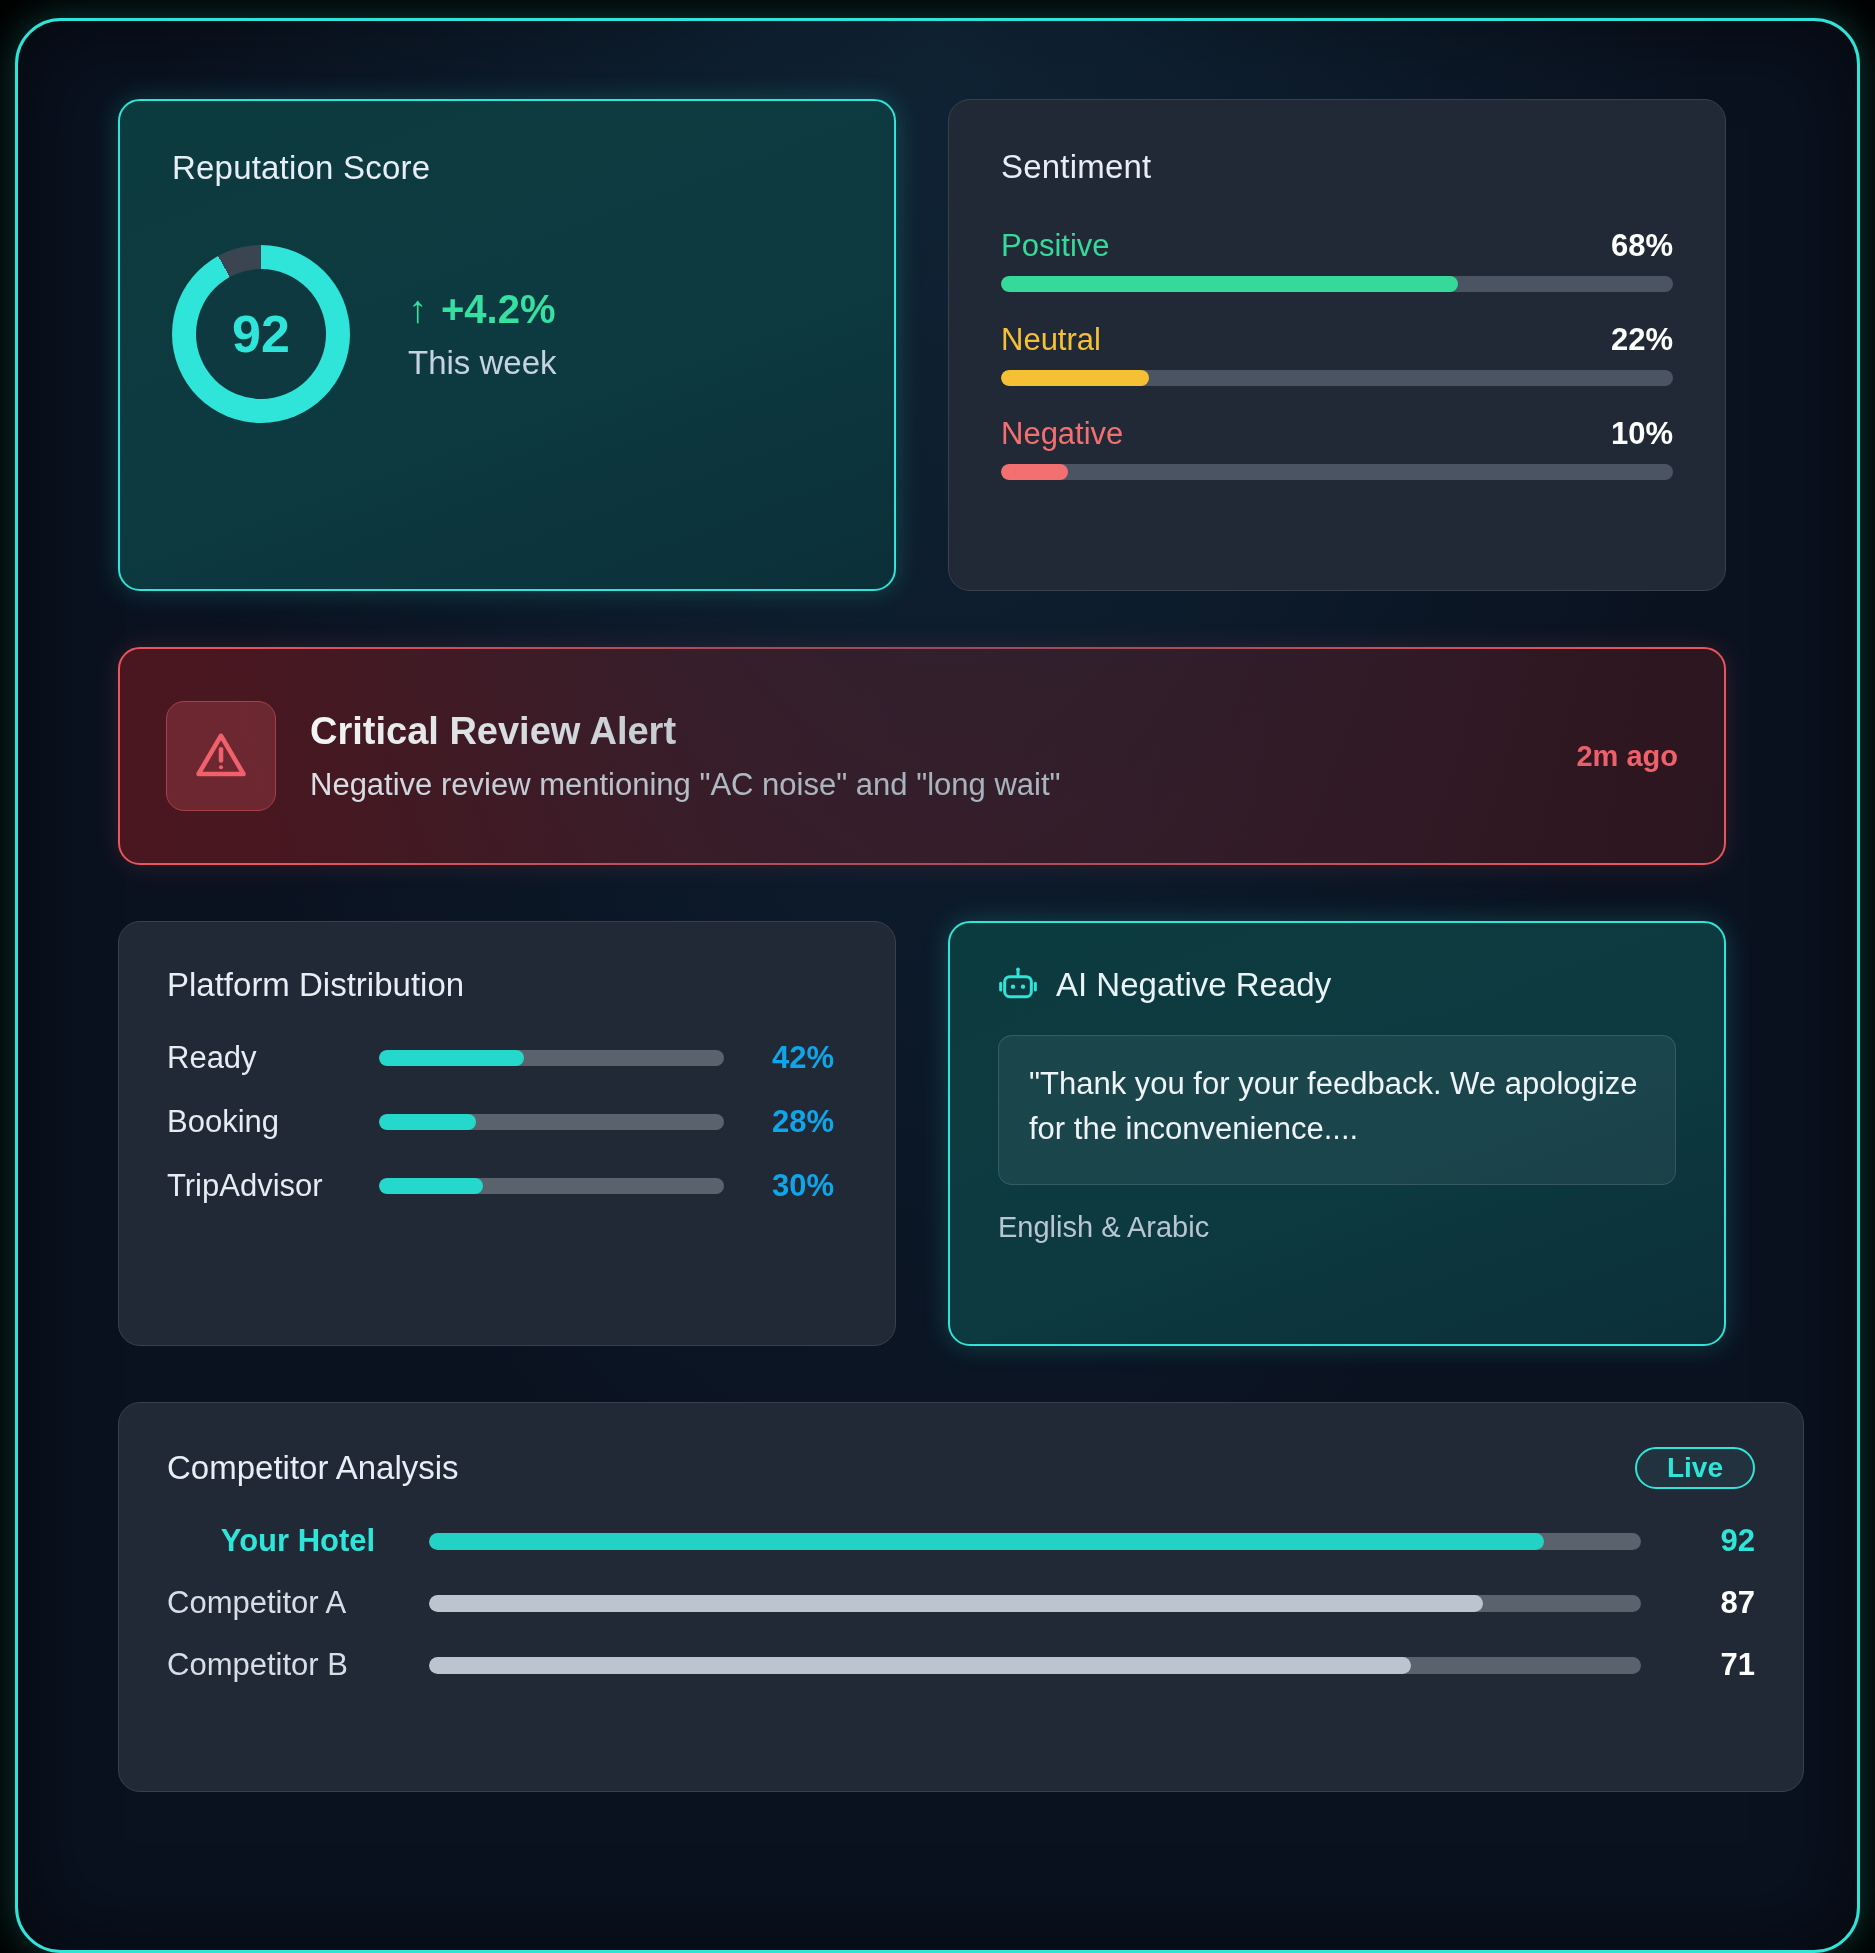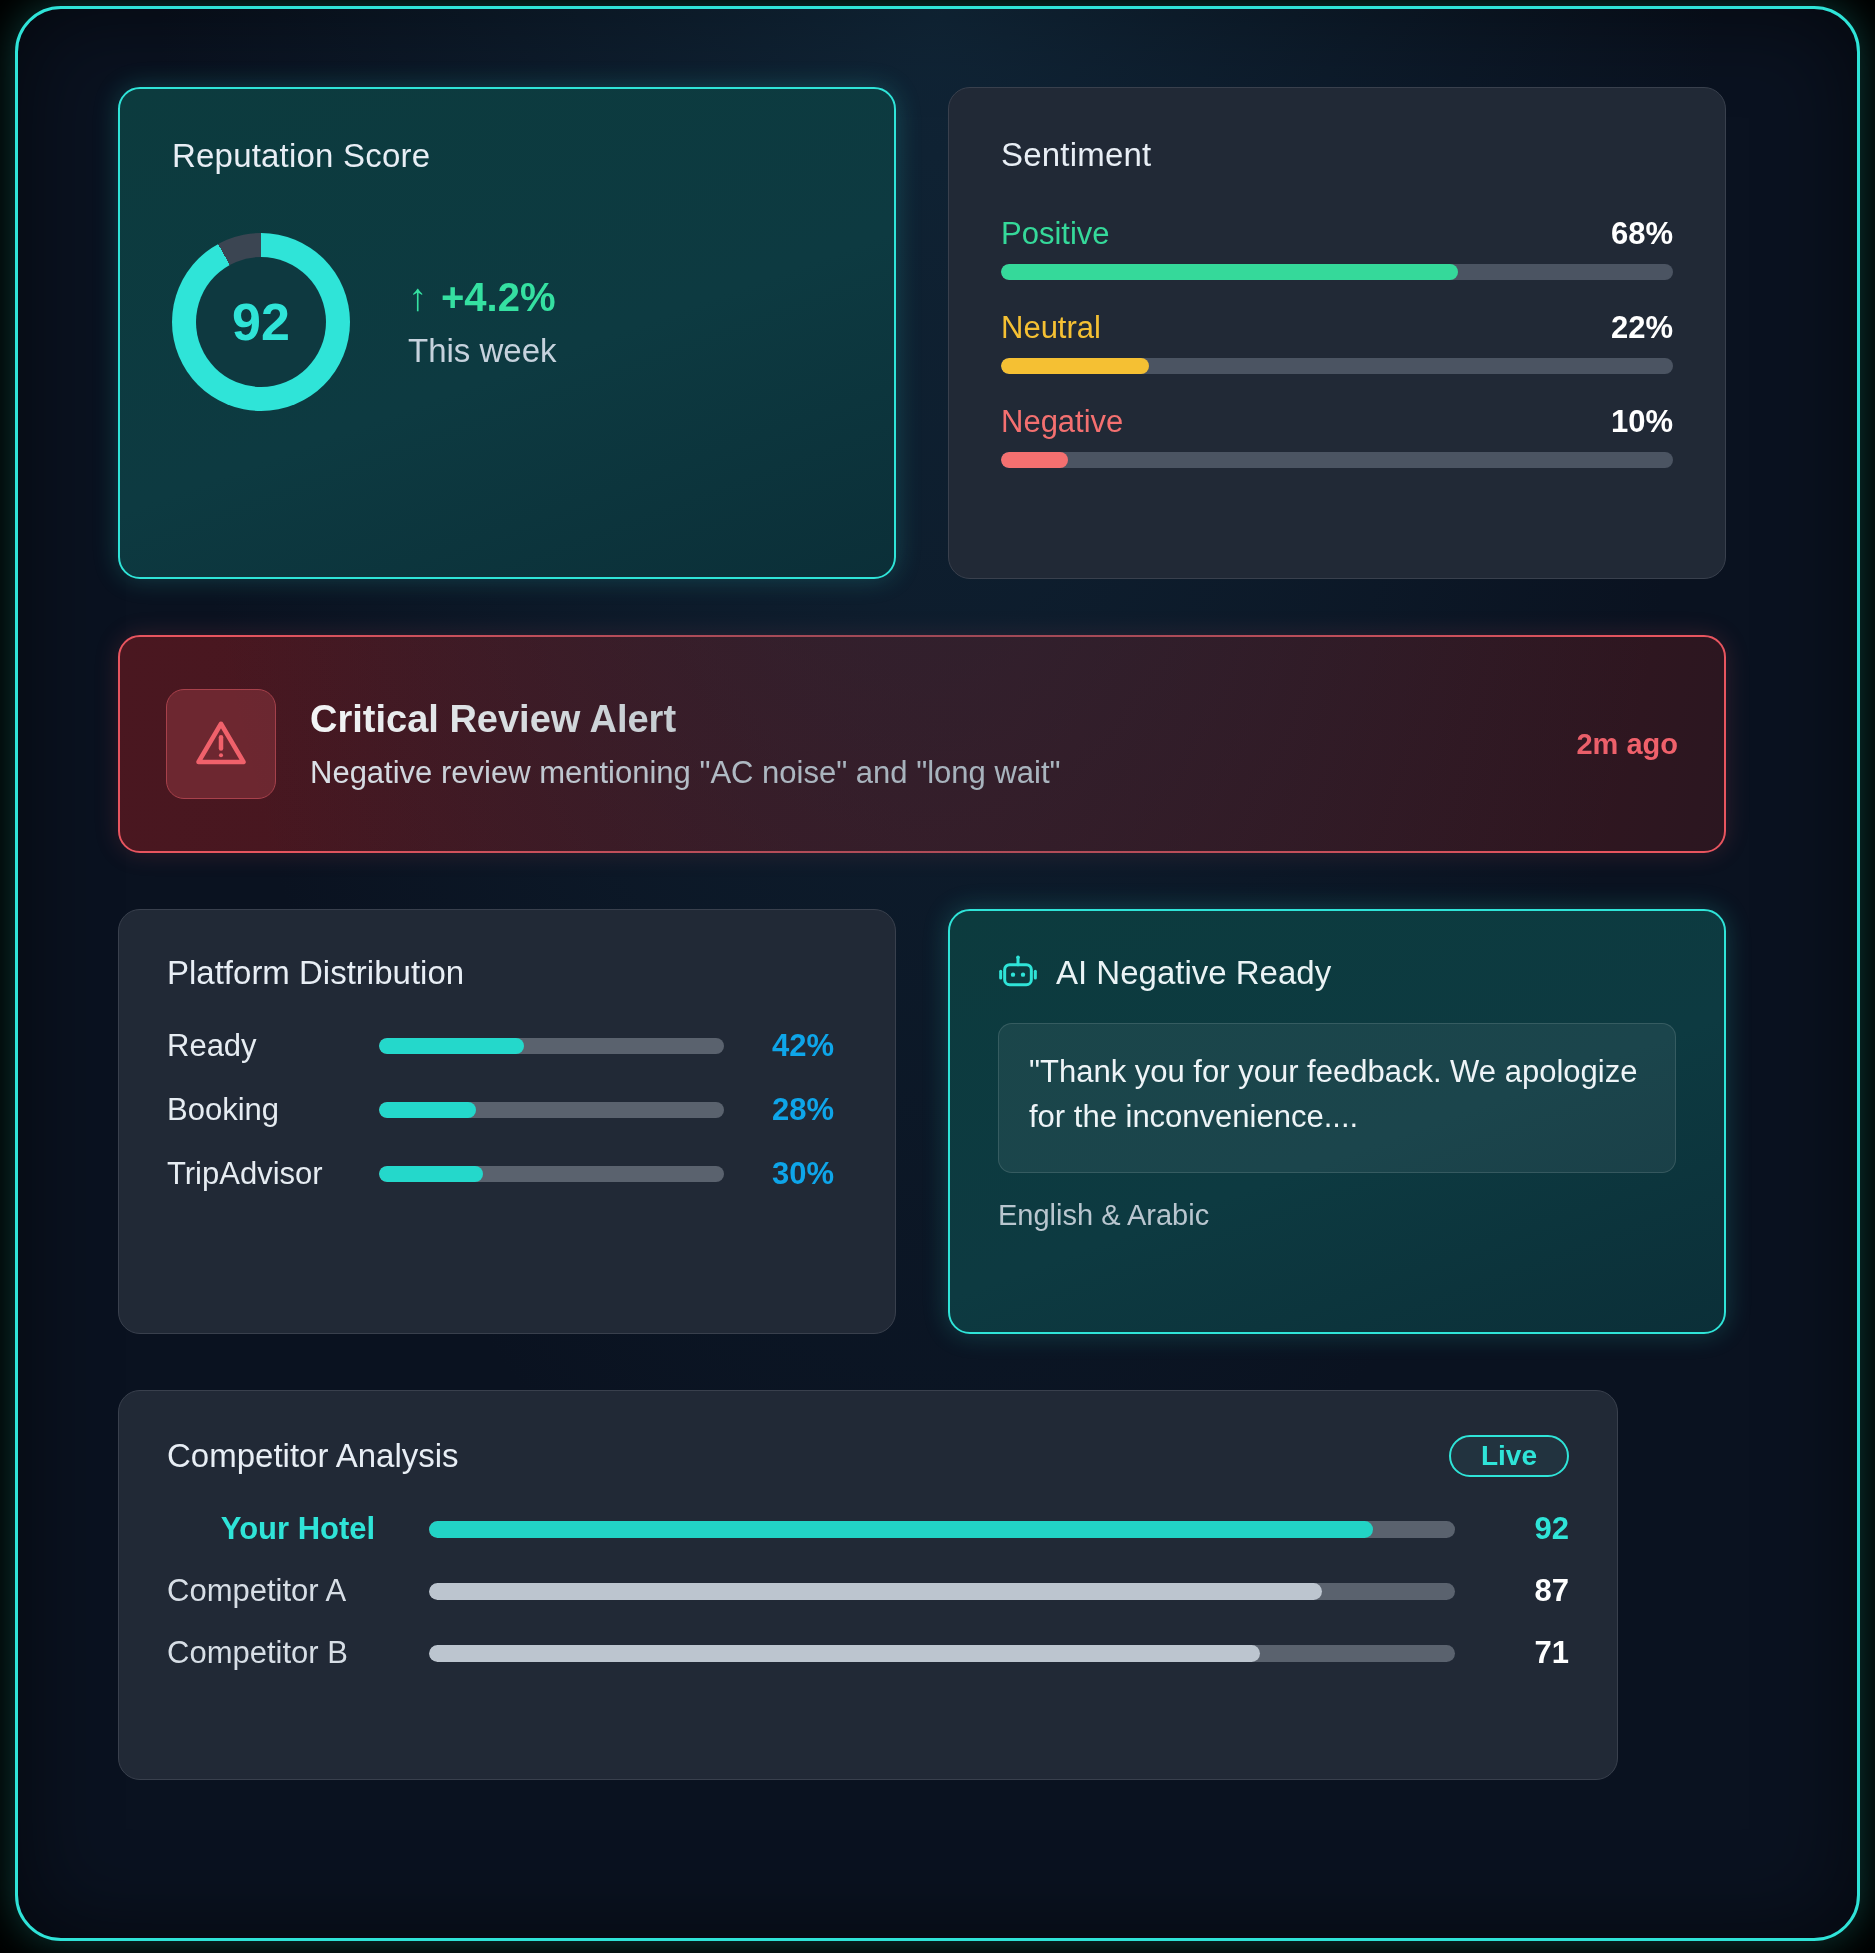--- a/index.html
+++ b/index.html
@@ -13,21 +13,21 @@
     position: relative;
     width: 1875px;
     height: 1953px;
     background: #000;
     display: flex;
     align-items: flex-start;
     justify-content: center;
   }
   .device {
     position: relative;
-    margin-top: 6px;
+    margin-top: 18px;
     width: 1845px;
     height: 1935px;
     background: #0a1220;
     border: 3px solid #2fe4d8;
     border-radius: 46px;
     box-shadow: 0 0 40px rgba(47,228,216,0.28), inset 0 0 90px rgba(0,0,0,0.6);
     overflow: hidden;
     padding: 78px 100px 0 100px;
   }
   .device::before {
@@ -161,21 +161,21 @@
     color: #eef4f7;
     font-size: 31px;
     line-height: 1.45;
     height: 150px;
   }
   .ai-langs { margin-top: 26px; color: #b9c6cf; font-size: 29px; }
 
   
   .comp-card {
     margin-top: 56px;
-    width: 1500px;
+    width: 1686px;
     height: 390px;
     padding: 44px 48px;
   }
   .comp-head { display: flex; align-items: center; justify-content: space-between; }
   .comp-title { color: #e8eef5; font-size: 33px; }
   .live-badge {
     border: 2px solid #2fe4d8;
     color: #2fe4d8;
     border-radius: 26px;
     font-size: 28px;

